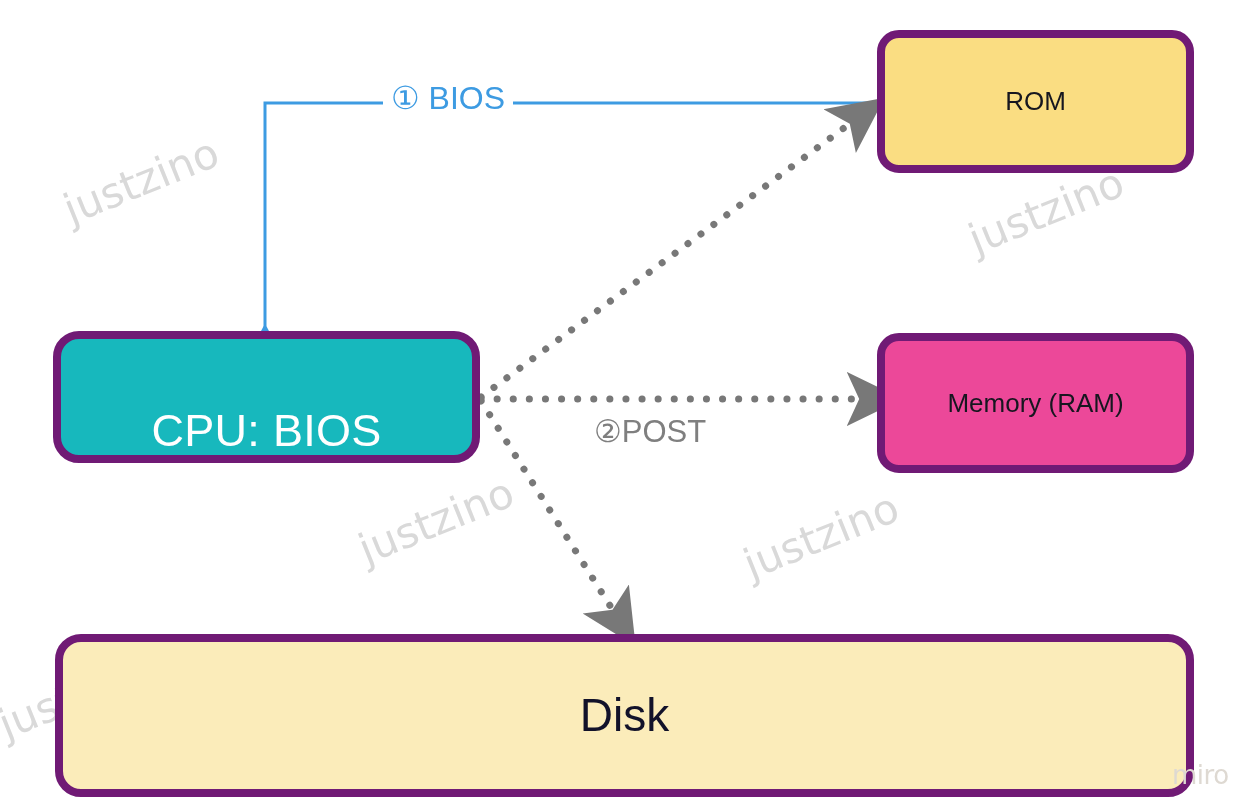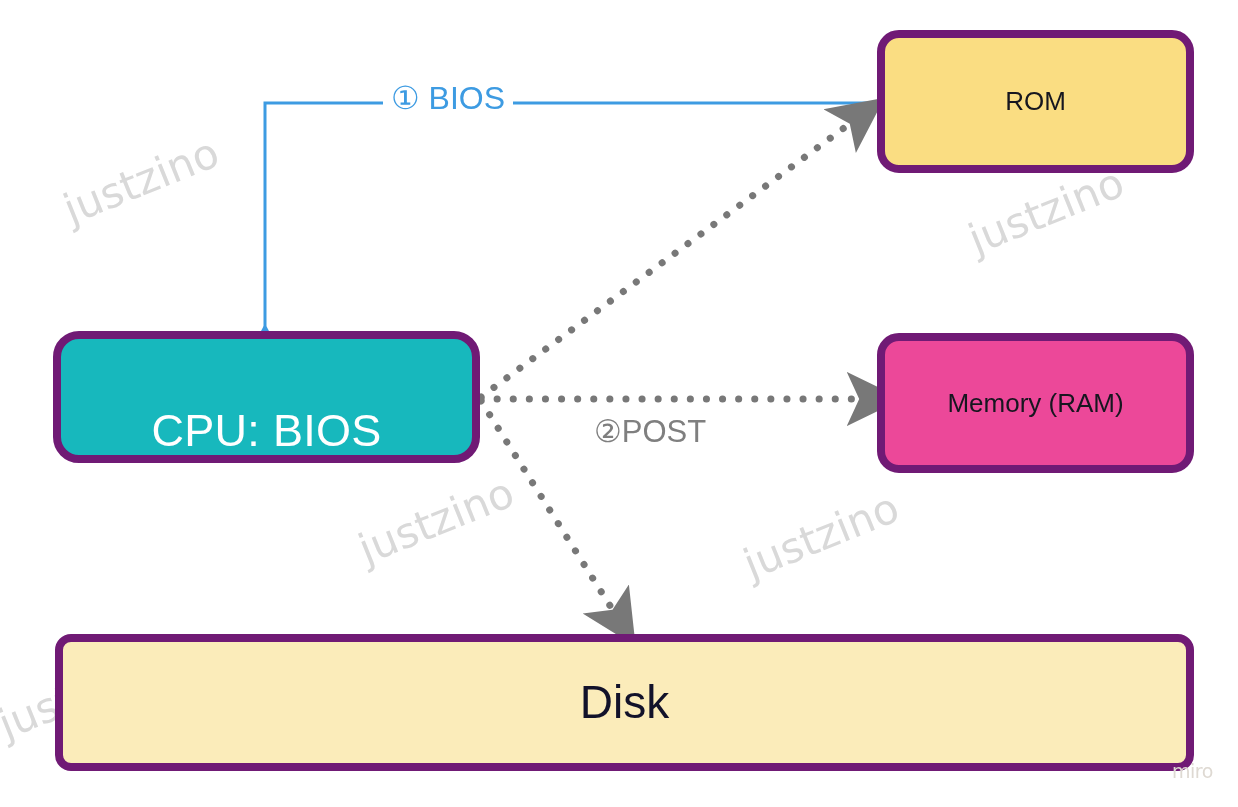--- a/index.html
+++ b/index.html
@@ -78,23 +78,23 @@
   }
   #node-memory .node-label {
     color: #16161f;
     font-size: 26px;
   }
   
   #node-disk {
     left: 55px;
     top: 634px;
     width: 1139px;
-    height: 137px;
+    height: 163px;
     background: #fbecba;
-    border-radius: 16px;
+    border-radius: 26px;
   }
   #node-disk .node-label {
     color: #12122a;
     font-size: 46px;
   }
   
   .edge-label {
     position: absolute;
     white-space: nowrap;
     background: #ffffff;
@@ -131,21 +131,21 @@
     transform: rotate(-22deg);
     transform-origin: left bottom;
     white-space: nowrap;
     font-weight: 400;
   }
   #brand-watermark {
     position: absolute;
     left: 1172px;
     top: 760px;
     color: #ded9d2;
-    font-size: 19px;
+    font-size: 26px;
     font-family: "DejaVu Sans", sans-serif;
     letter-spacing: -0.5px;
   }
 </style>
 </head>
 <body>
 
 <div id="canvas">
 
   <svg id="svg-layer" viewBox="0 0 1238 807">

